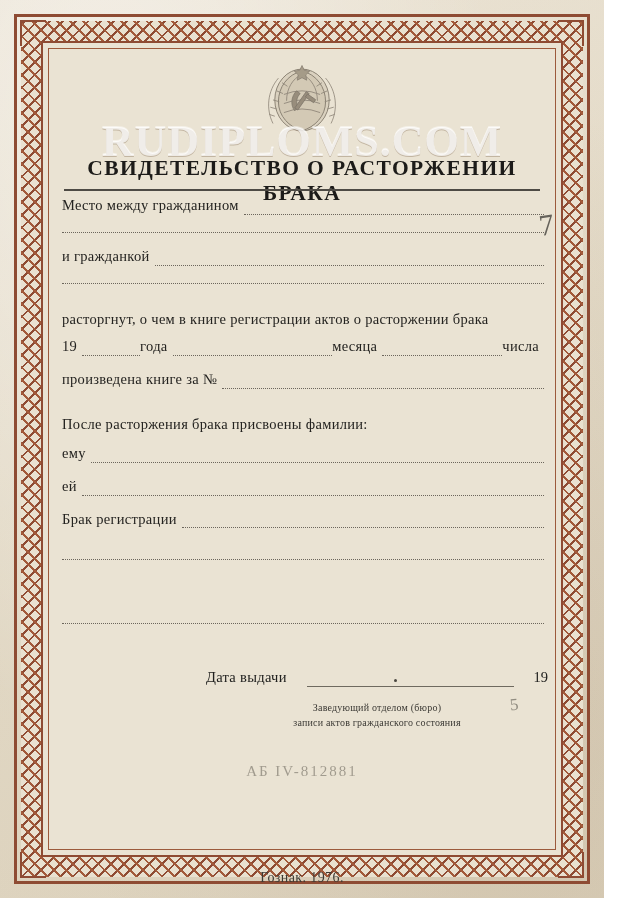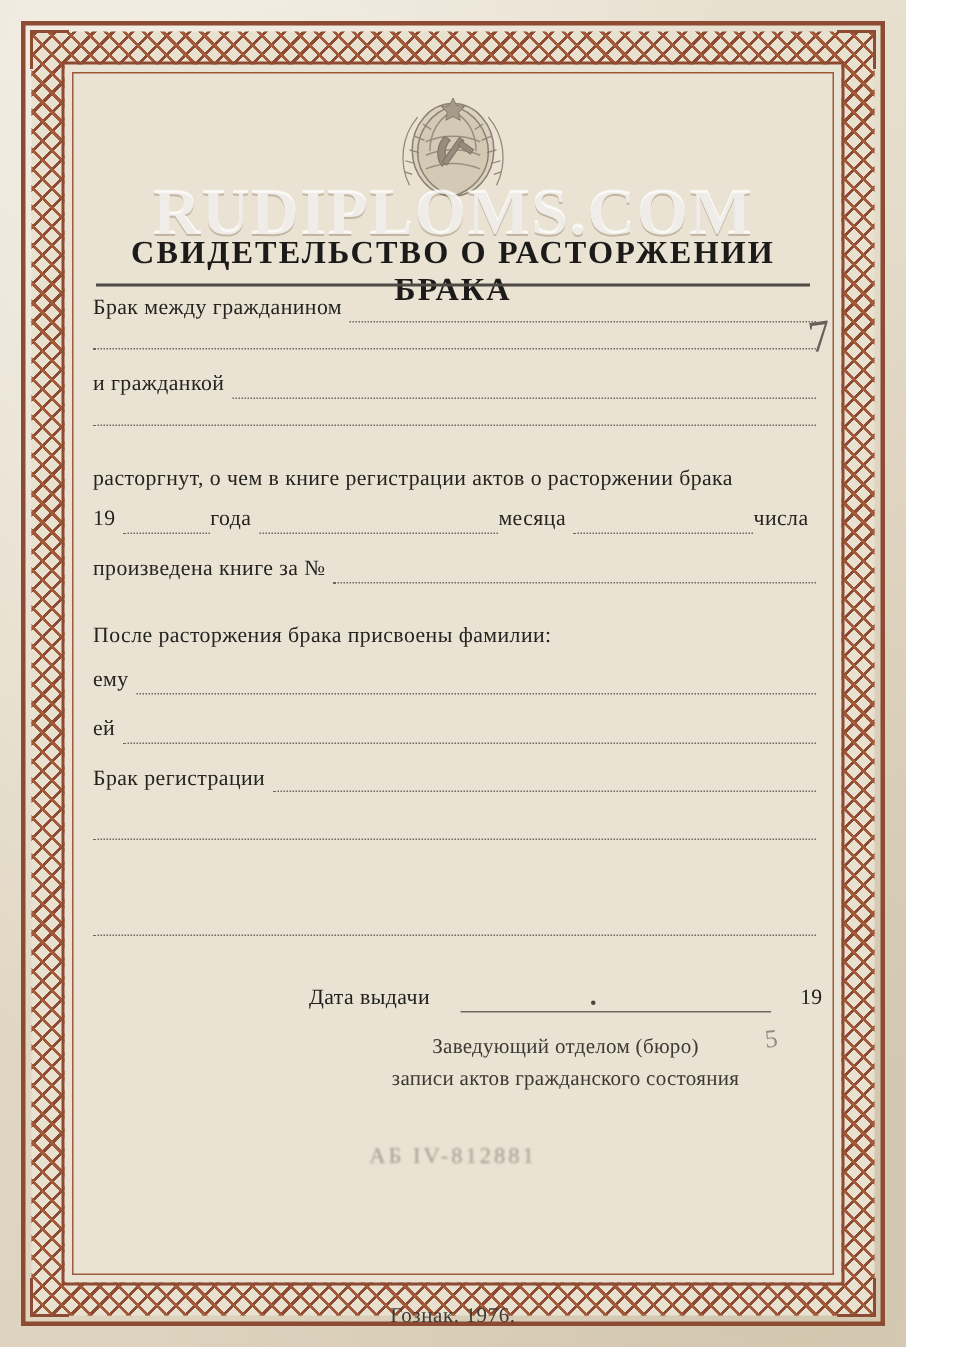--- a/index.html
+++ b/index.html
@@ -228,21 +228,21 @@
     bottom: 4px;
     width: 3px; height: 3px;
     background: #4a4740;
     border-radius: 50%;
   }
   .year-19 { font-size: 14.5px; padding-bottom: 1px; }
 
   .office-caption {
     margin-top: 14px;
     text-align: center;
-    font-size: 14px;
+    font-size: 10px;
     line-height: 1.45;
     color: #3b3934;
     letter-spacing: 0.2px;
   }
   .stamp-mark {
     position: absolute;
     right: 30px;
     top: 26px;
     font-size: 17px;
     color: #4a473f;
@@ -322,21 +322,21 @@
     <div class="watermark">RUDIPLOMS.COM</div>
 
     <div class="title">СВИДЕТЕЛЬСТВО О РАСТОРЖЕНИИ БРАКА</div>
     <div class="title-rule"></div>
 
     <div class="mark-7">7</div>
 
     <div class="form">
 
       <div class="row">
-        <span class="lbl">Брак между гражданином</span>
+        <span class="lbl">Место между гражданином</span>
         <span class="fill"></span>
       </div>
       <div class="gap-line"></div>
 
       <div class="spacer-14"></div>
 
       <div class="row">
         <span class="lbl">и гражданкой</span>
         <span class="fill"></span>
       </div>

